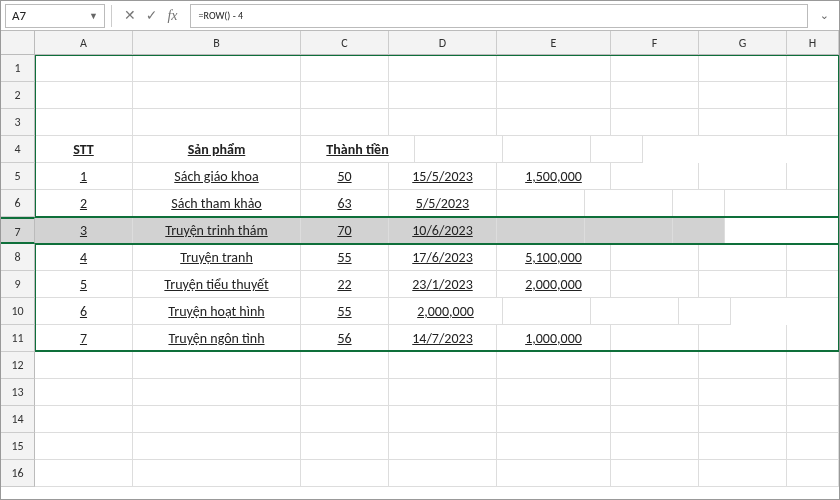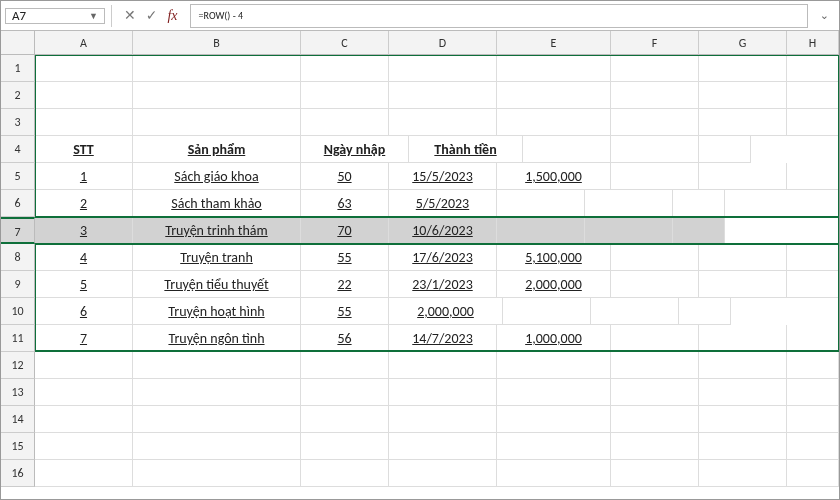--- a/index.html
+++ b/index.html
@@ -17,34 +17,34 @@
   display: flex;
   align-items: center;
   height: 30px;
   border-bottom: 1px solid #bbb;
   background: #fff;
   padding: 2px 4px;
   gap: 6px;
 }
 .name-box {
   width: 100px;
-  height: 16px;
+  height: 24px;
   border: 1px solid #bbb;
   display: flex;
   align-items: center;
   justify-content: space-between;
   padding: 0 6px;
   background: #fff;
   font-size: 13px;
 }
 .name-box .dd { color: #666; font-size: 9px; }
 .fb-divider { width: 1px; height: 22px; background: #ccc; }
 .fb-icons { display: flex; gap: 10px; padding: 0 6px; color: #777; align-items: center; }
 .fb-icons span { font-size: 14px; line-height: 1; }
-.fb-fx { font-style: italic; font-family: "Times New Roman", serif; color: #7f1d1d; }
+.fb-fx { font-style: italic; font-family: "Times New Roman", serif; color: #737373; }
 .formula-input {
   flex: 1;
   height: 24px;
   border: 1px solid #bbb;
   padding: 0 8px;
   display: flex;
   align-items: center;
   font-size: 10px;
   background: #fff;
 }
@@ -229,21 +229,20 @@
         <div class="cell cD"></div>
         <div class="cell cE"></div>
         <div class="cell cF"></div>
         <div class="cell cG"></div>
         <div class="cell cH"></div>
     </div>
 
     <div class="row hrow">
       <div class="cell cA">STT</div>
       <div class="cell cB">Sản phẩm</div>
-      <div class="cell cD">Ngày nhập</div>
       <div class="cell cE">Thành tiền</div>
       <div class="cell cF"></div>
         <div class="cell cG"></div>
         <div class="cell cH"></div>
     </div>
 
     <div class="row">
       <div class="cell cA">1</div>
       <div class="cell cB">Sách giáo khoa</div>
       <div class="cell cC">50</div>

